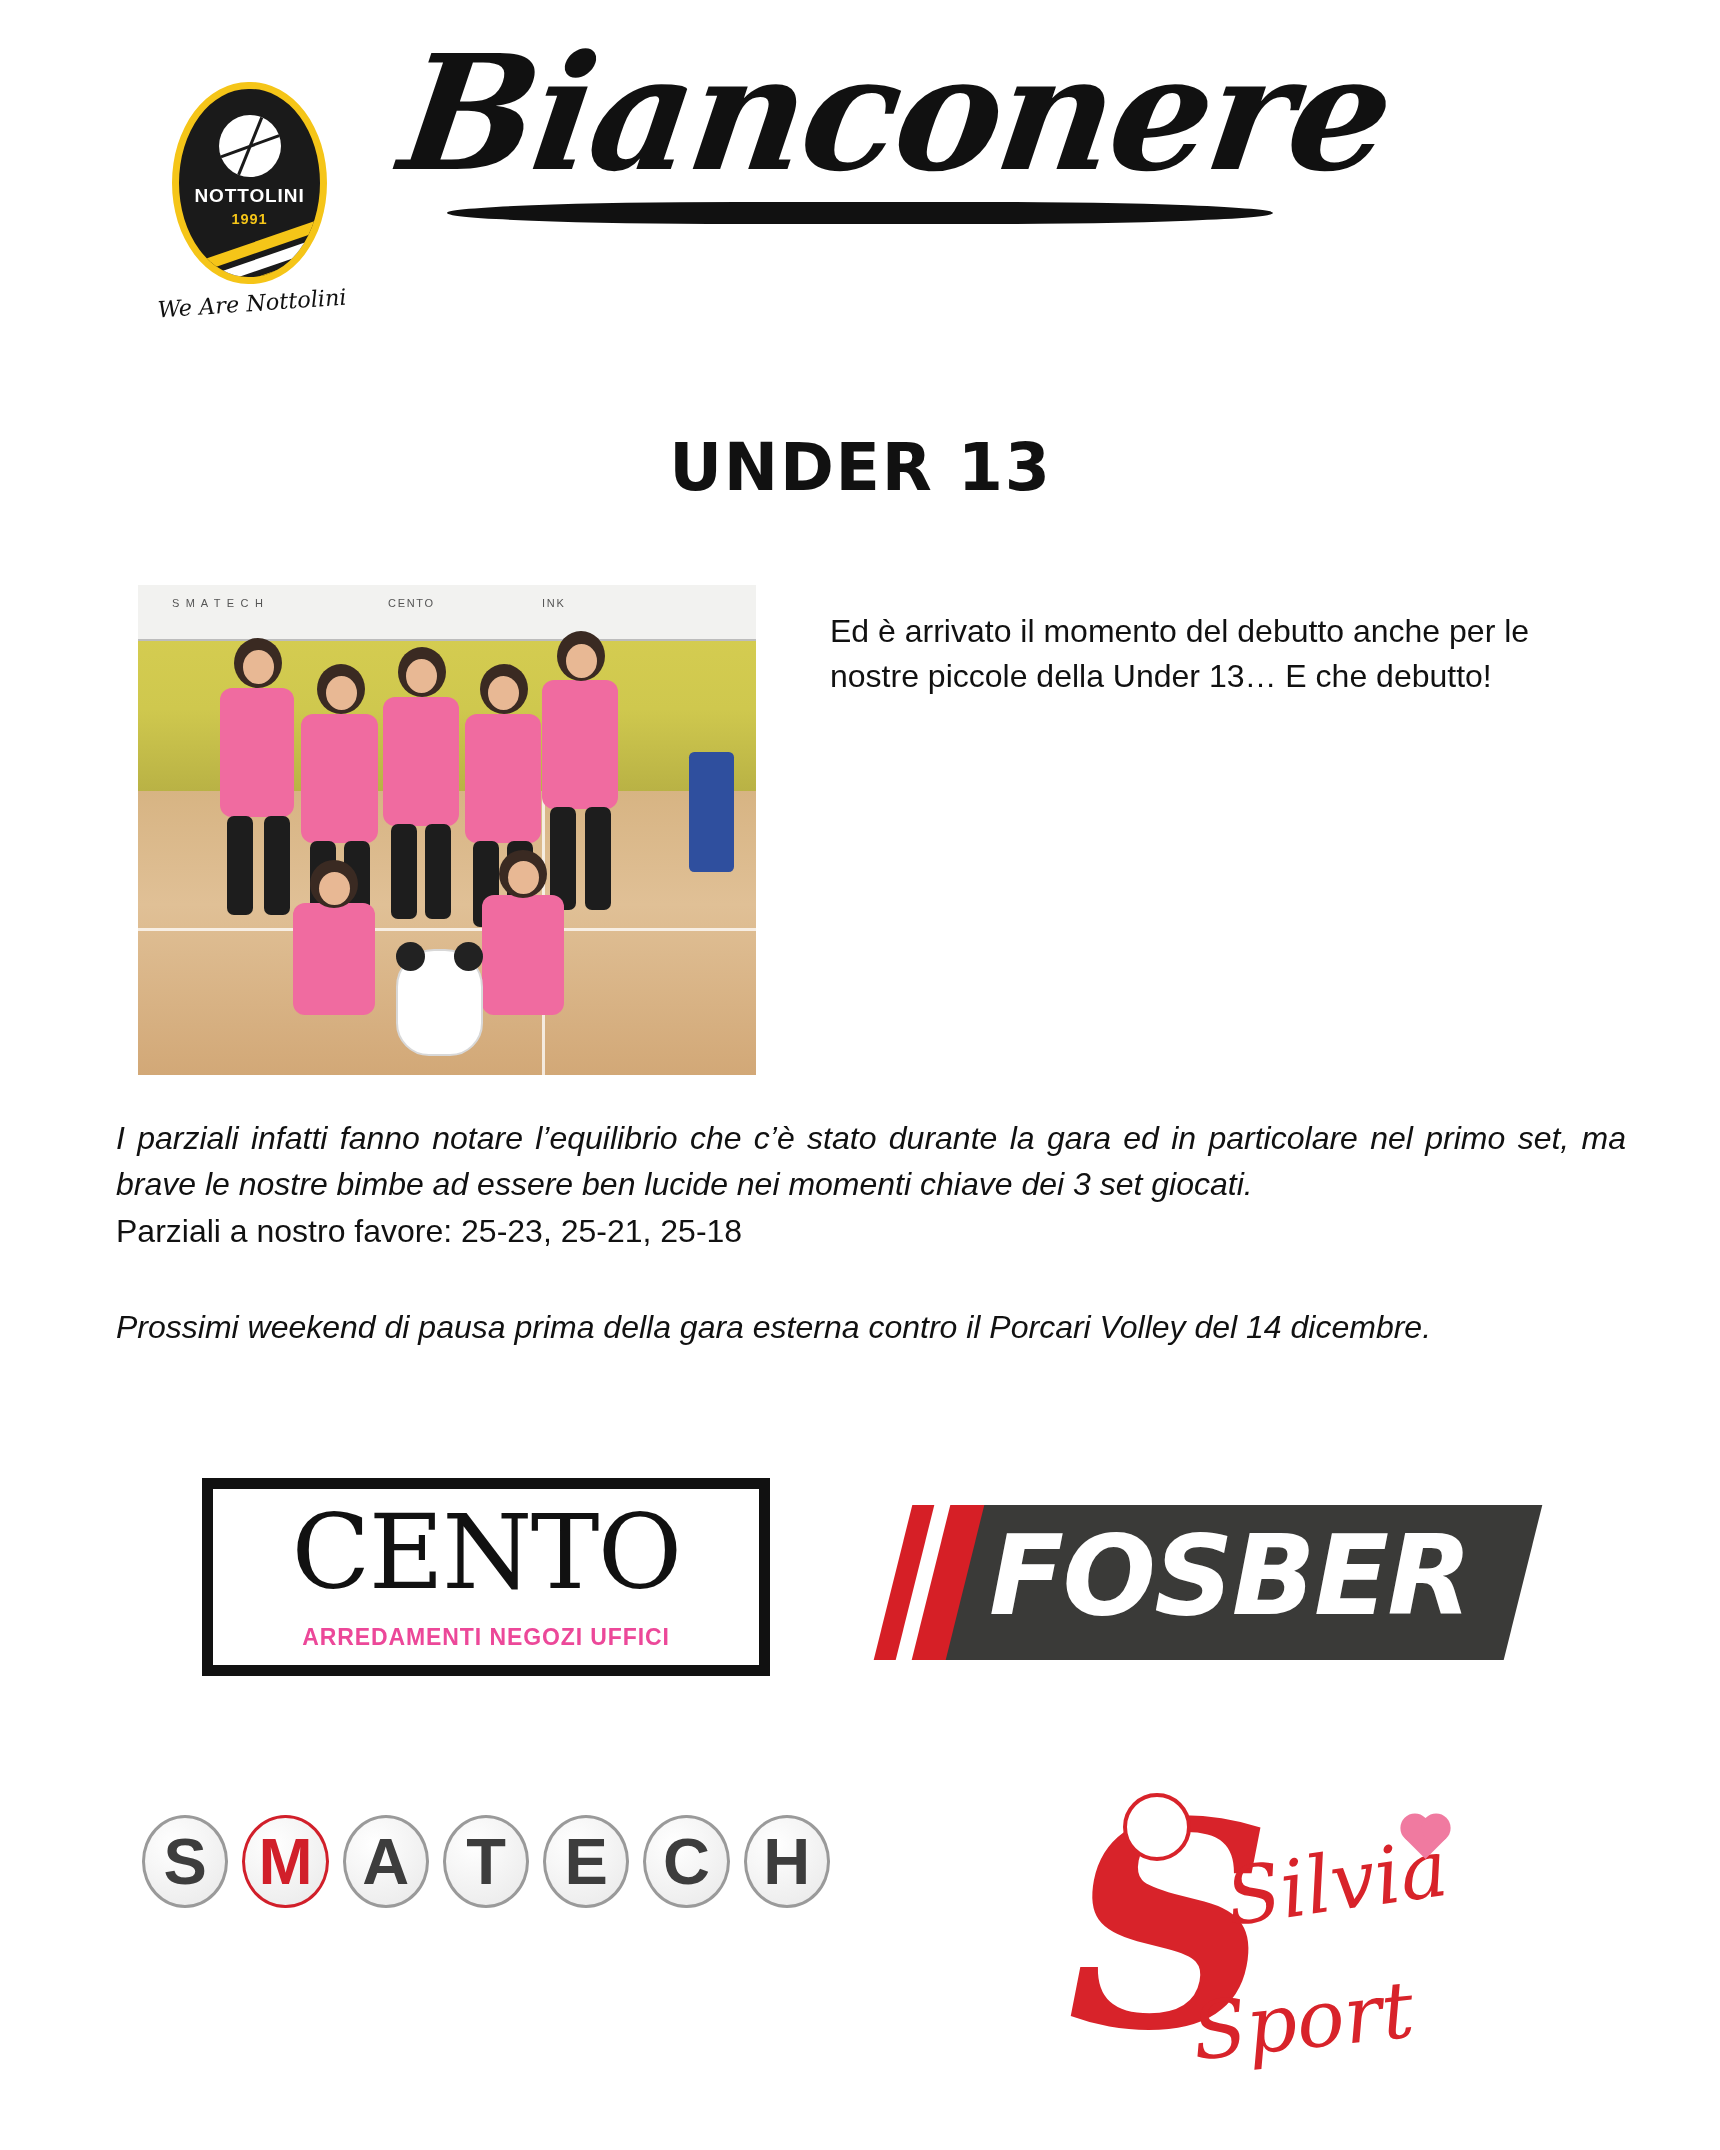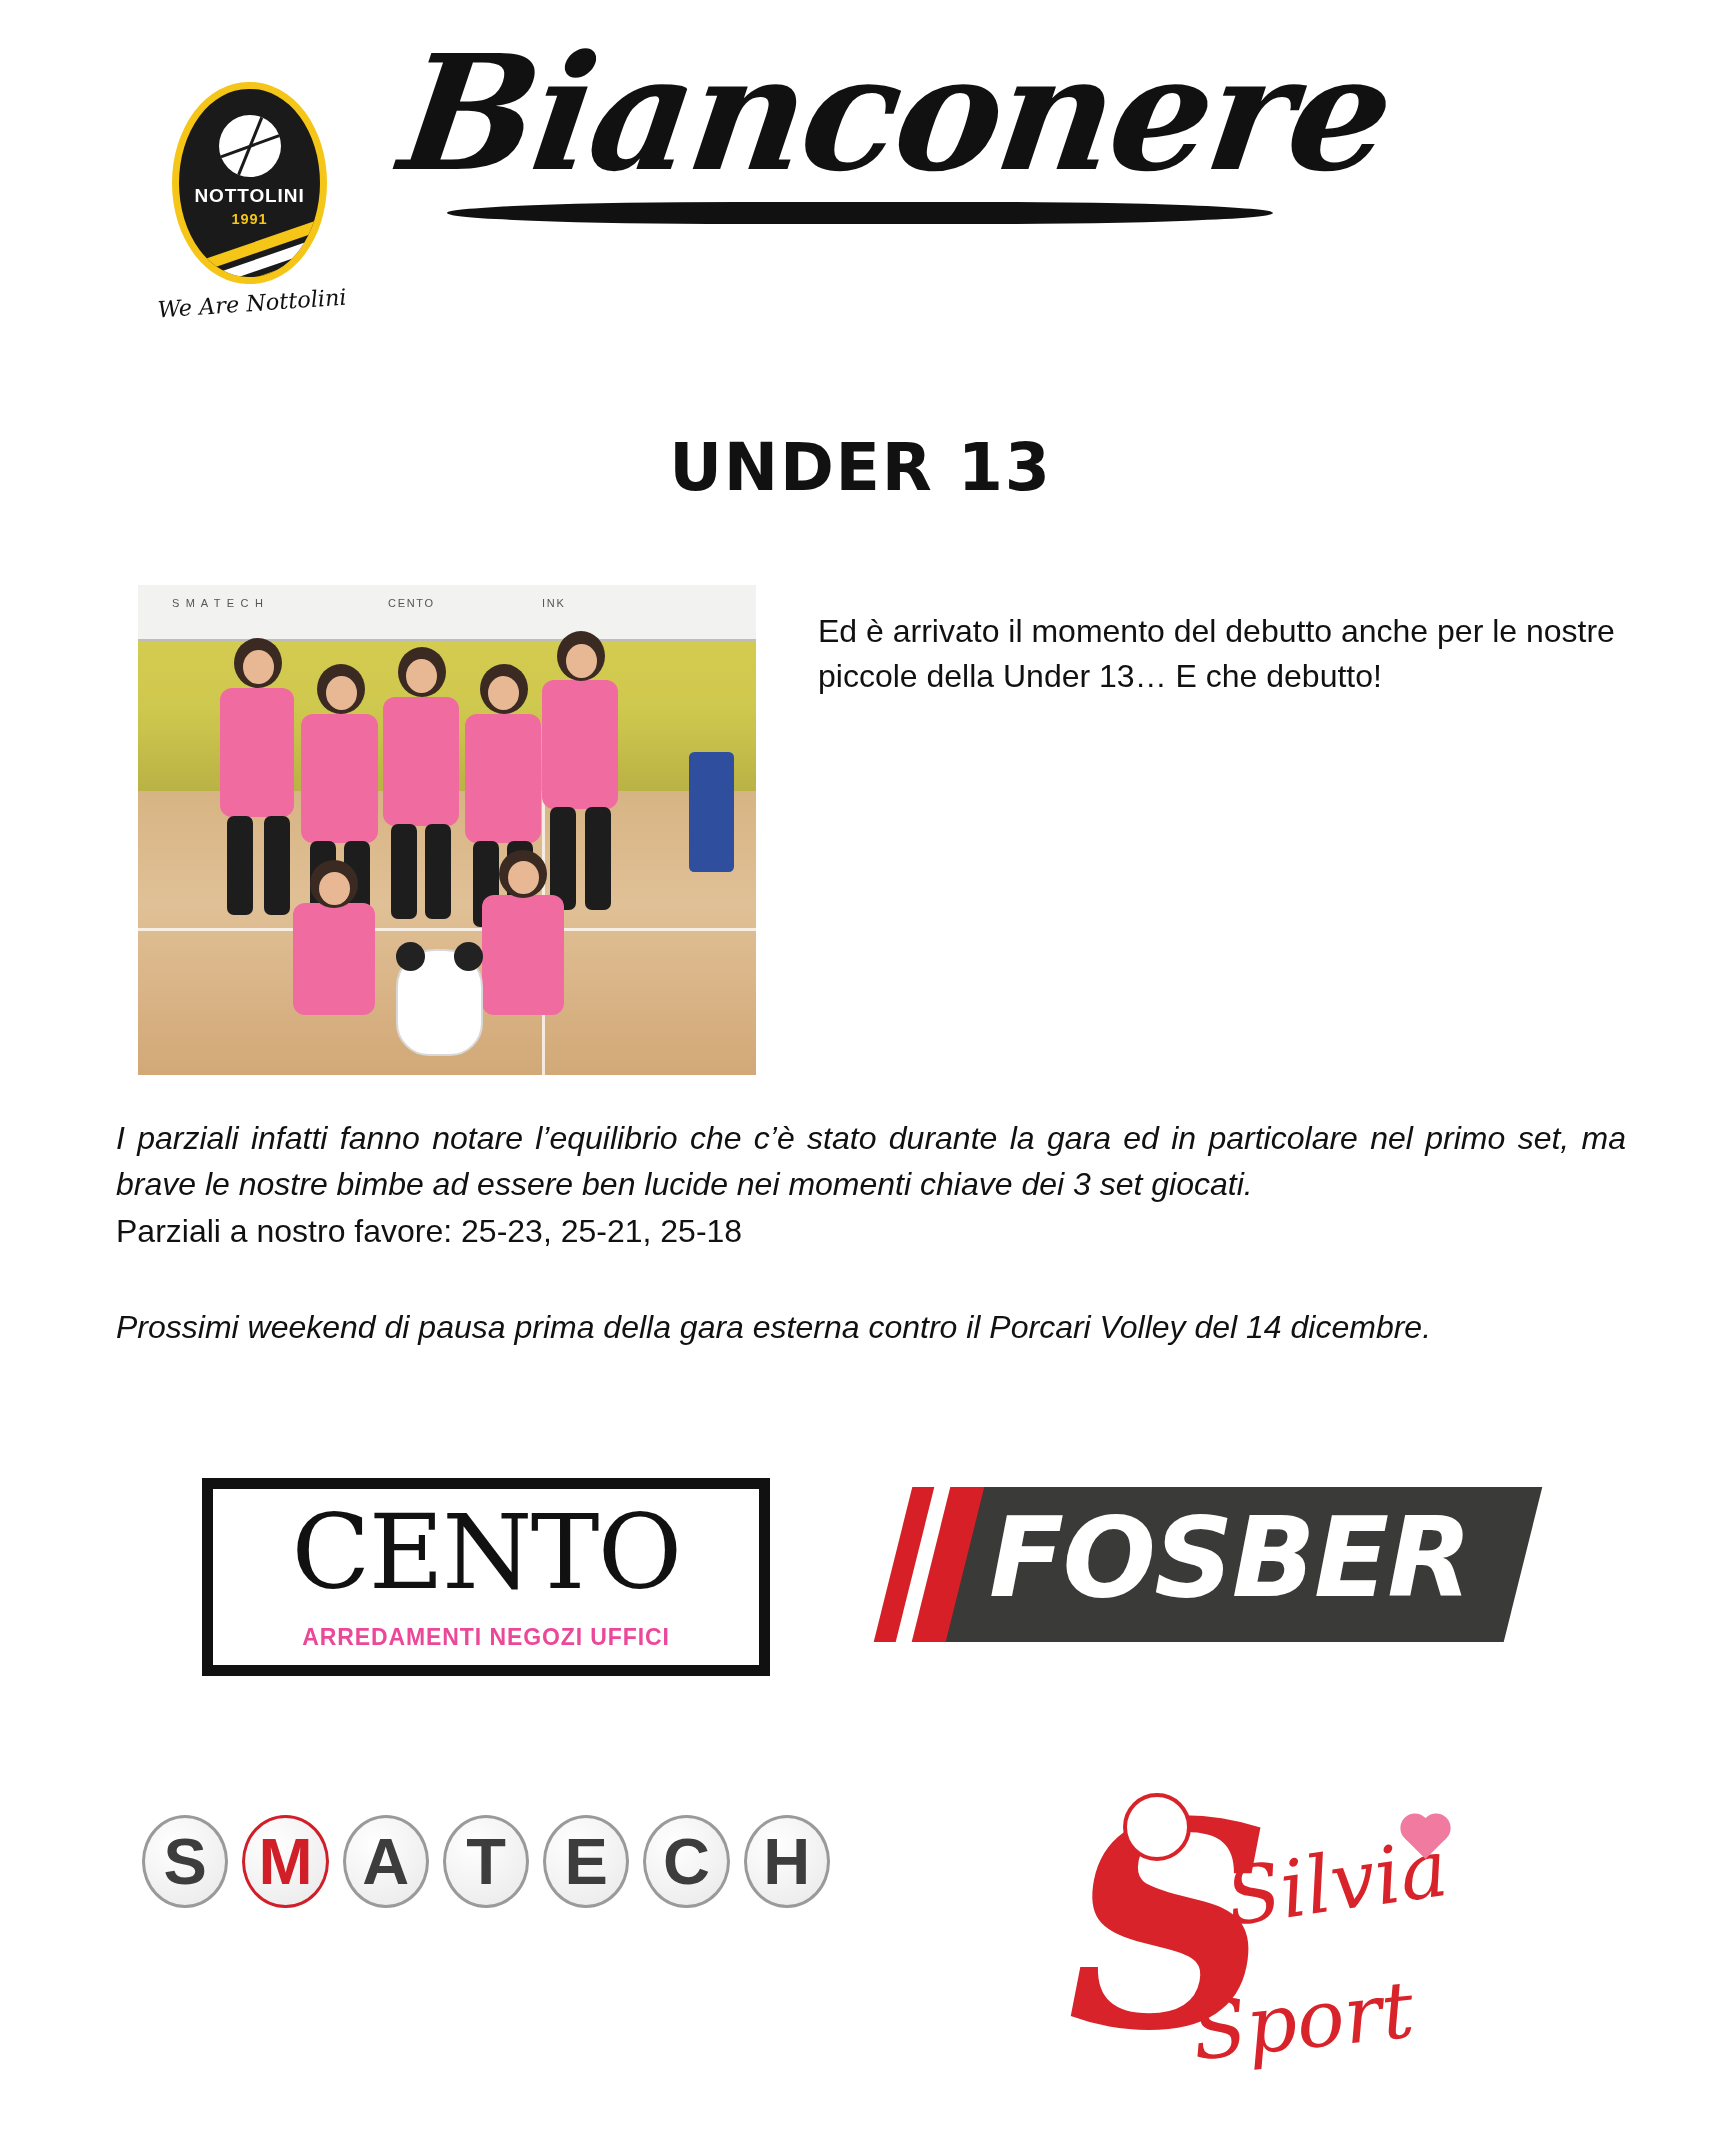--- a/index.html
+++ b/index.html
@@ -248,21 +248,21 @@
   .ph-panda:after  { right:-1.7px; }
 
   .lede {
     flex: 1;
     padding-left: 62px;
     padding-top: 24px;
     font-size: 32px;
     line-height: 1.42;
     color: #111;
   }
-  .lede p { margin: 0 0 29px 0; }
+  .lede p { margin: 0 0 29px 12px; }
   .lede p.justified { text-align: justify; }
 
   .body-copy {
     padding: 40px 95px 0 116px;
     font-size: 32px;
     line-height: 1.45;
     color: #111;
   }
   .body-copy p { margin: 0; }
   .body-copy p.justified { text-align: justify; font-style: italic; }
@@ -308,21 +308,21 @@
     font-weight: bold;
     font-size: 23px;
     letter-spacing: 0.9px;
     color: #ec4899;
   }
 
   
   .fosber {
     position: absolute;
     left: 886px;
-    top: 33px;
+    top: 51px;
     width: 637px;
     height: 124px;
   }
   .fosber-bg {
     position: absolute;
     left: 52px; top: 0;
     width: 585px; height: 155px;
     background: #3a3a38;
     transform: skewX(-14deg);
   }

